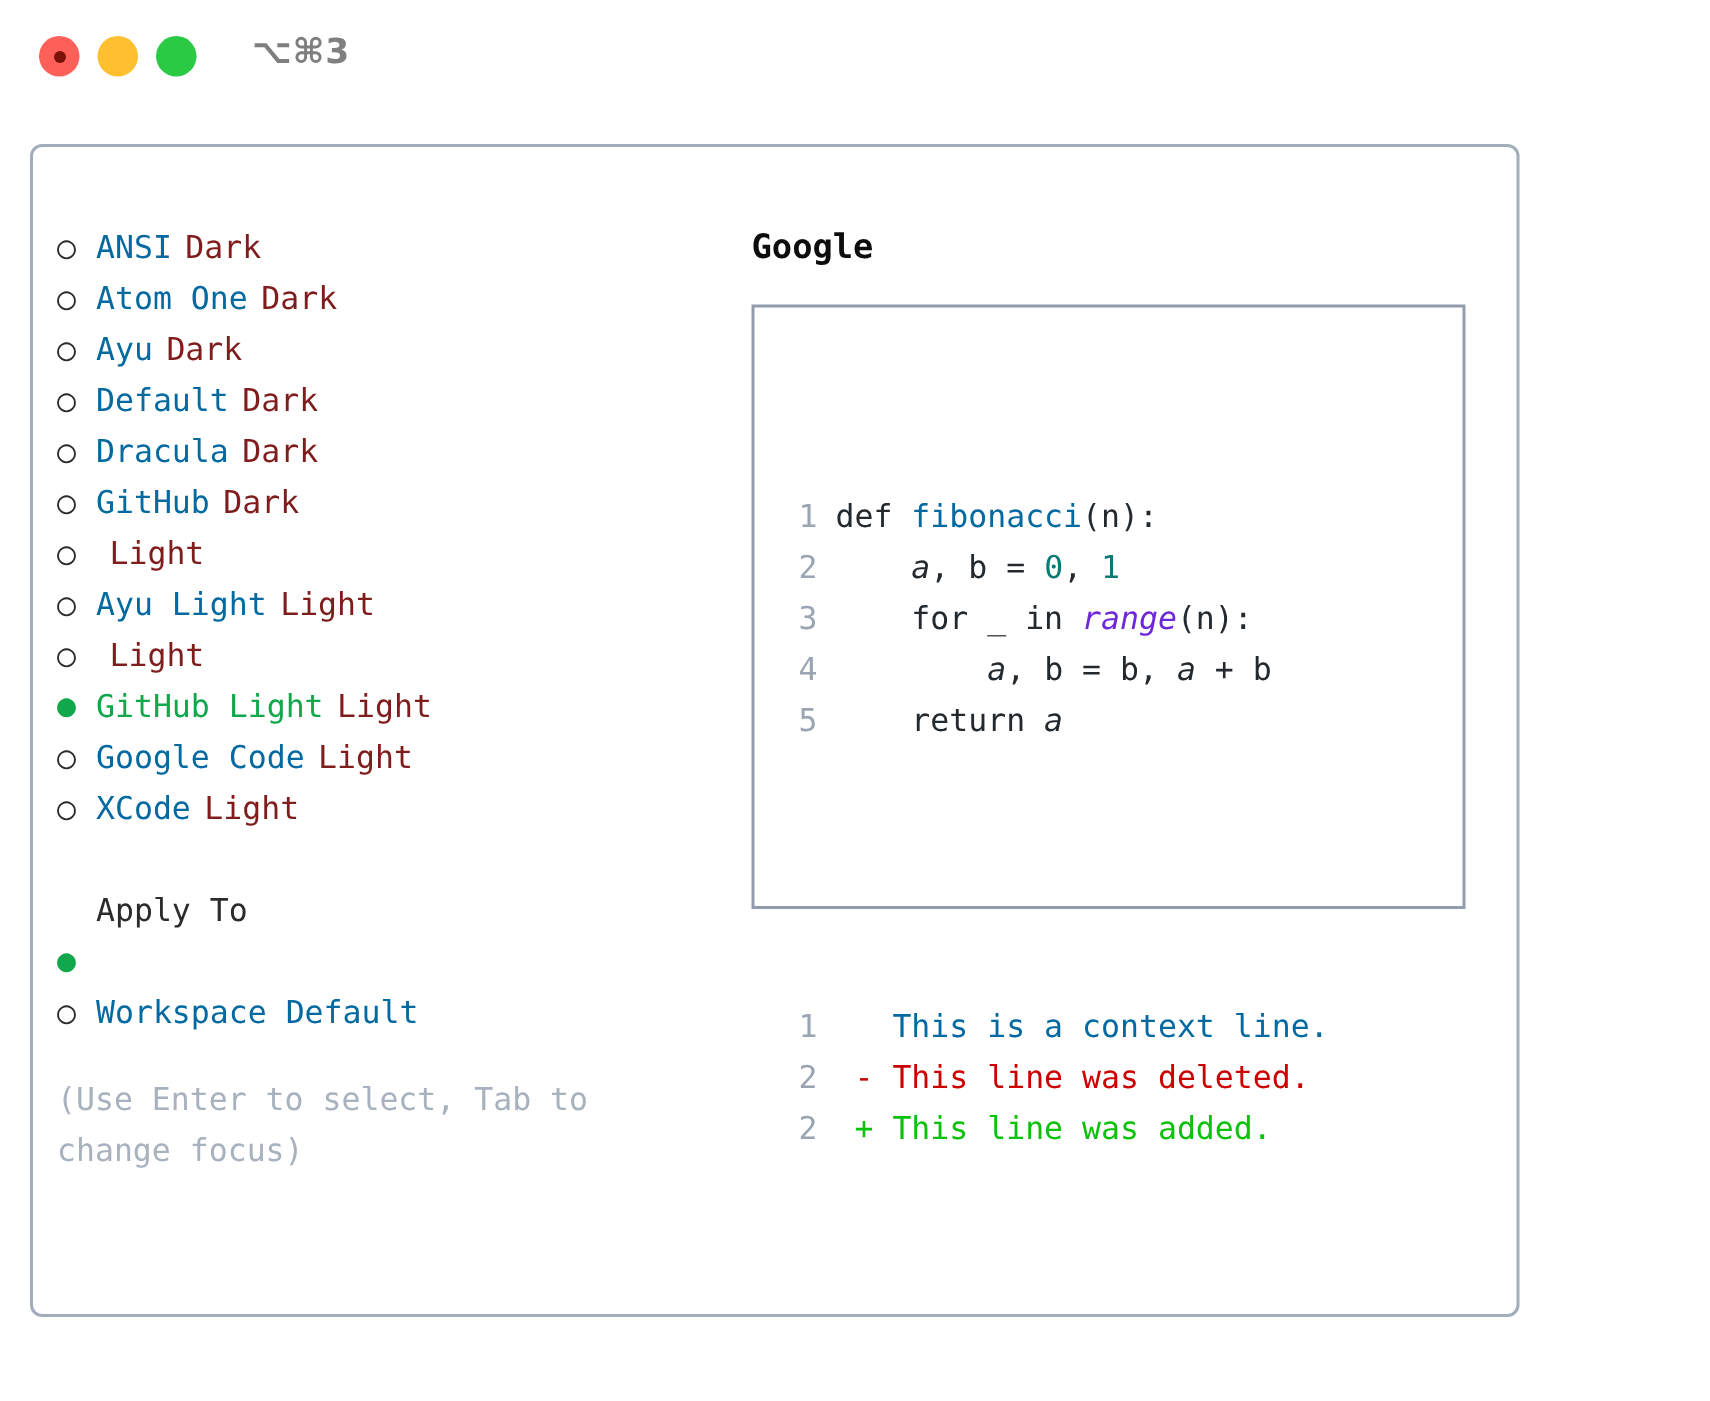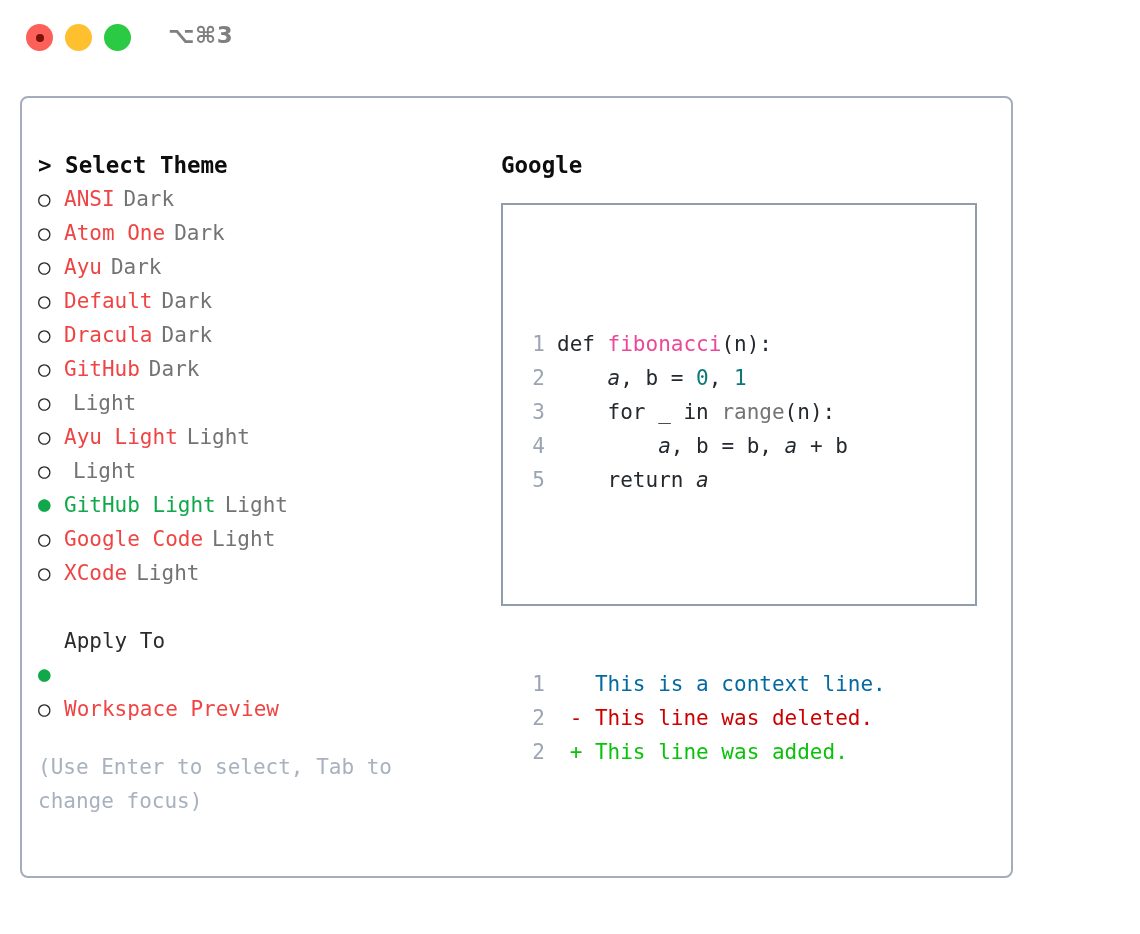--- a/index.html
+++ b/index.html
@@ -118,28 +118,28 @@
     flex: 0 0 26px;
     font-size: 21px;
     color: #2b2b2b;
     line-height: 34px;
   }
   .marker-dot {
     position: relative;
     top: -1px;
   }
   .row .name {
-    color: #ef4444;
+    color: #0369a1;
   }
   .row.selected .marker,
   .row.selected .name {
     color: #10a84a;
   }
   .badge {
-    color: #737373;
+    color: #7f1d1d;
     margin-left: 9px;
   }
   .spacer-row { height: 34px; }
 
   .apply-heading {
     display: flex;
     align-items: flex-start;
     line-height: 34px;
     height: 34px;
     font-size: 21px;
@@ -183,23 +183,23 @@
   .code-line { display: flex; white-space: pre; }
   .ln {
     color: #9aa4b2;
     width: 26px;
     flex: 0 0 26px;
     text-align: right;
     margin-right: 12px;
   }
   .tok-plain  { color: #24292e; }
   .tok-kw     { color: #24292e; }
-  .tok-fn     { color: #ec4899; }
+  .tok-fn     { color: #0369a1; }
   .tok-num    { color: #0b7a75; }
-  .tok-builtin{ color: #737373; }
+  .tok-builtin{ color: #6d28d9; font-style: italic; }
   .ital       { font-style: italic; }
   .blank-line { height: 34px; }
   .diff-ctx   { color: #0369a1; }
   .diff-del   { color: #cc0000; }
   .diff-add   { color: #0ac20a; }
 </style>
 </head>
 <body>
 
 <div class="window">
@@ -210,21 +210,20 @@
       <span class="dot dot-min"></span>
       <span class="dot dot-max"></span>
     </div>
     <div class="shortcut">⌥⌘3</div>
   </div>
 
   <div class="panel">
 
     <div class="left-col">
 
-      <div class="col-heading"><span>&gt; </span><span>Select Theme</span></div>
 
       <ul class="theme-list">
           <li class="row"><span class="marker">○</span><span class="name">ANSI</span><span class="badge">Dark</span></li>
           <li class="row"><span class="marker">○</span><span class="name">Atom One</span><span class="badge">Dark</span></li>
           <li class="row"><span class="marker">○</span><span class="name">Ayu</span><span class="badge">Dark</span></li>
           <li class="row"><span class="marker">○</span><span class="name">Default</span><span class="badge">Dark</span></li>
           <li class="row"><span class="marker">○</span><span class="name">Dracula</span><span class="badge">Dark</span></li>
           <li class="row"><span class="marker">○</span><span class="name">GitHub</span><span class="badge">Dark</span></li>
           <li class="row"><span class="marker">○</span><span class="badge">Light</span></li>
           <li class="row"><span class="marker">○</span><span class="name">Ayu Light</span><span class="badge">Light</span></li>
@@ -235,21 +234,21 @@
         </ul>
 
       <div class="spacer-row"></div>
 
       <div class="apply-heading">
         <span class="marker">○</span><span>Apply To</span>
       </div>
 
       <ul class="apply-list">
           <li class="row selected"><span class="marker marker-dot">●</span></li>
-          <li class="row"><span class="marker">○</span><span class="name">Workspace Preview</span></li>
+          <li class="row"><span class="marker">○</span><span class="name">Workspace Default</span></li>
         </ul>
 
       <div class="hint">(Use Enter to select, Tab to change focus)</div>
     </div>
 
     <div class="right-col">
       <div class="col-heading">Google</div>
 
       <div class="preview-box">
         <div class="code">

